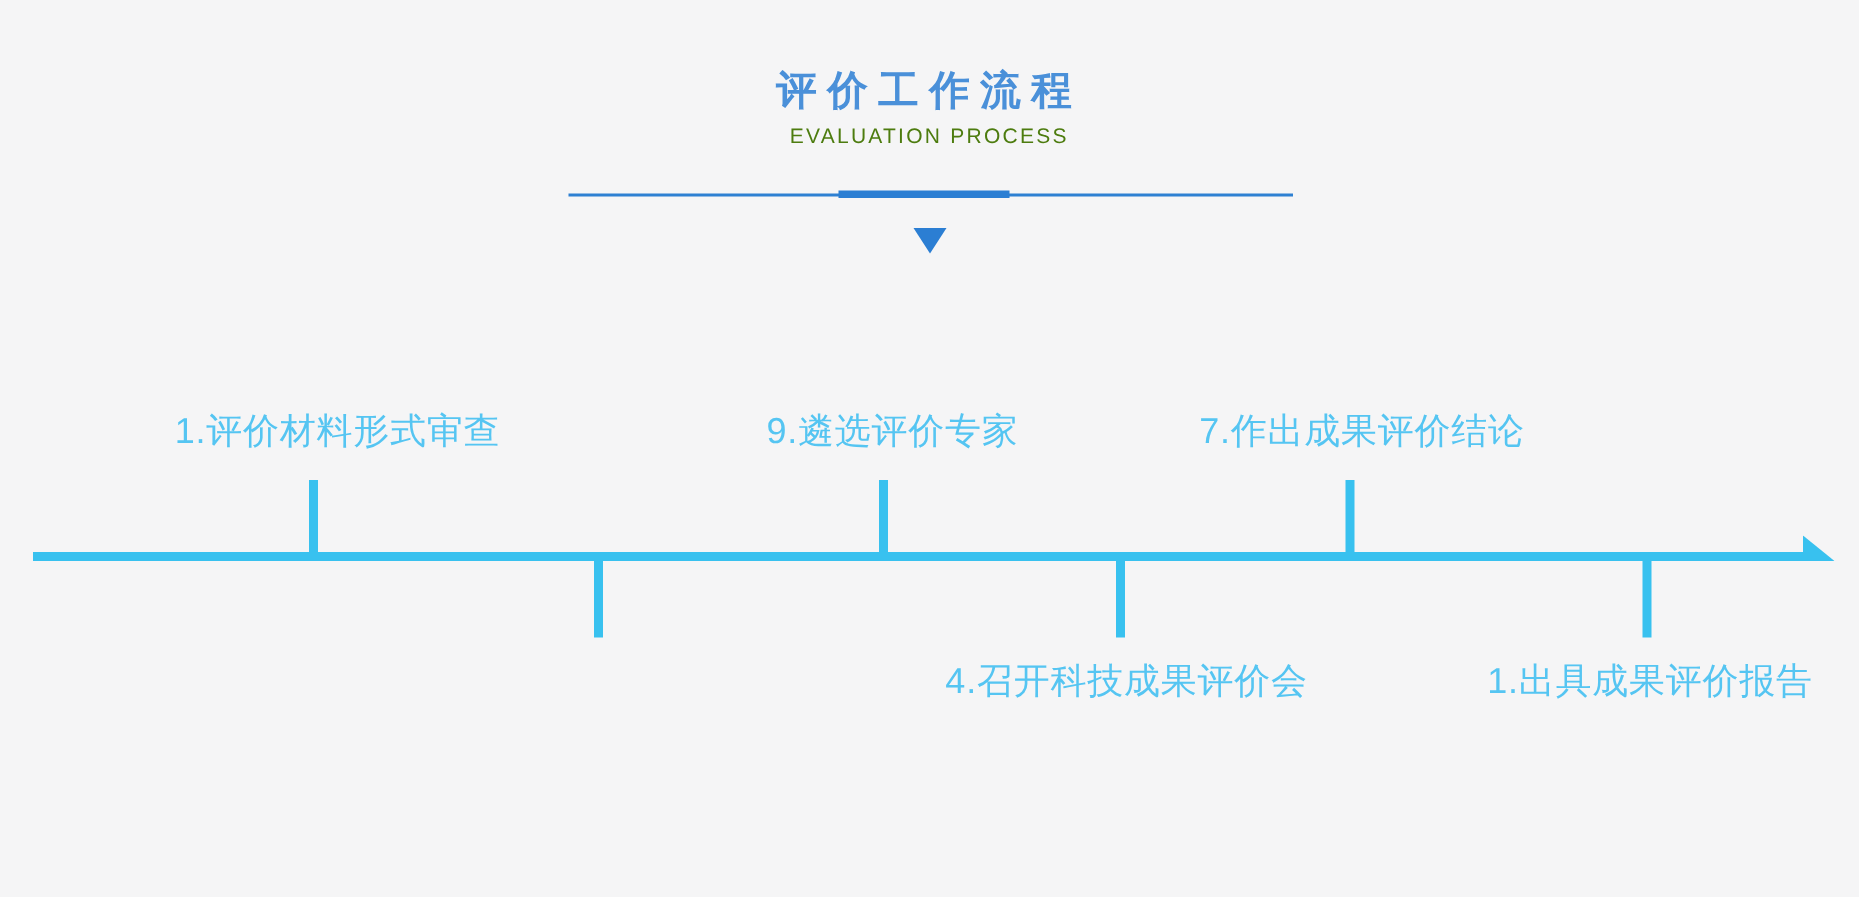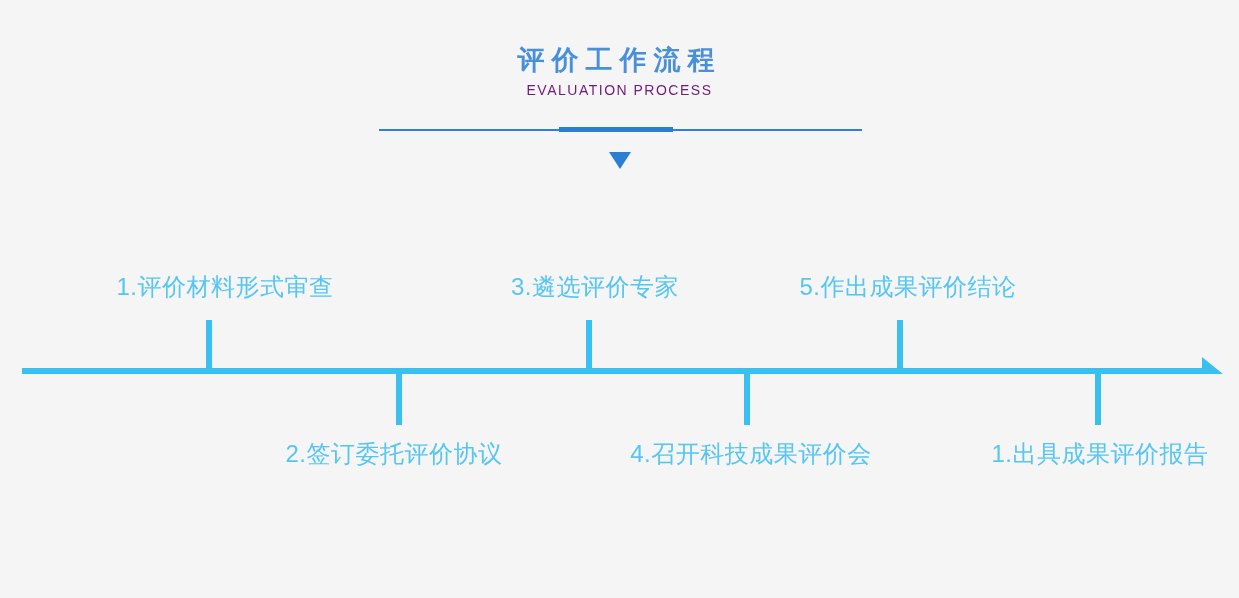--- a/index.html
+++ b/index.html
@@ -29,21 +29,21 @@
     color: #4a90d9;
   }
   .page-subtitle {
     position: absolute;
     top: 82px;
     left: 0;
     width: 100%;
     text-align: center;
     font-size: 14px;
     letter-spacing: 1.5px;
-    color: #701a75;
+    color: #4d7c0f;
   }
   .decor-line {
     position: absolute;
     left: 379px;
     top: 127px;
     width: 483px;
     height: 6px;
   }
   .decor-line .thin {
     position: absolute;
@@ -136,19 +136,18 @@
   </svg>
 
   <div class="tick up t1"></div>
   <div class="tick down t2"></div>
   <div class="tick up t3"></div>
   <div class="tick down t4"></div>
   <div class="tick up t5"></div>
   <div class="tick down t6"></div>
 
   <div class="step-label above l1">1.评价材料形式审查</div>
-  <div class="step-label below l2">2.签订委托评价协议</div>
-  <div class="step-label above l3">3.遴选评价专家</div>
+  <div class="step-label above l3">9.遴选评价专家</div>
   <div class="step-label below l4">4.召开科技成果评价会</div>
-  <div class="step-label above l5">5.作出成果评价结论</div>
+  <div class="step-label above l5">7.作出成果评价结论</div>
   <div class="step-label below l6">1.出具成果评价报告</div>
 
 </div>
 
 </body></html>

